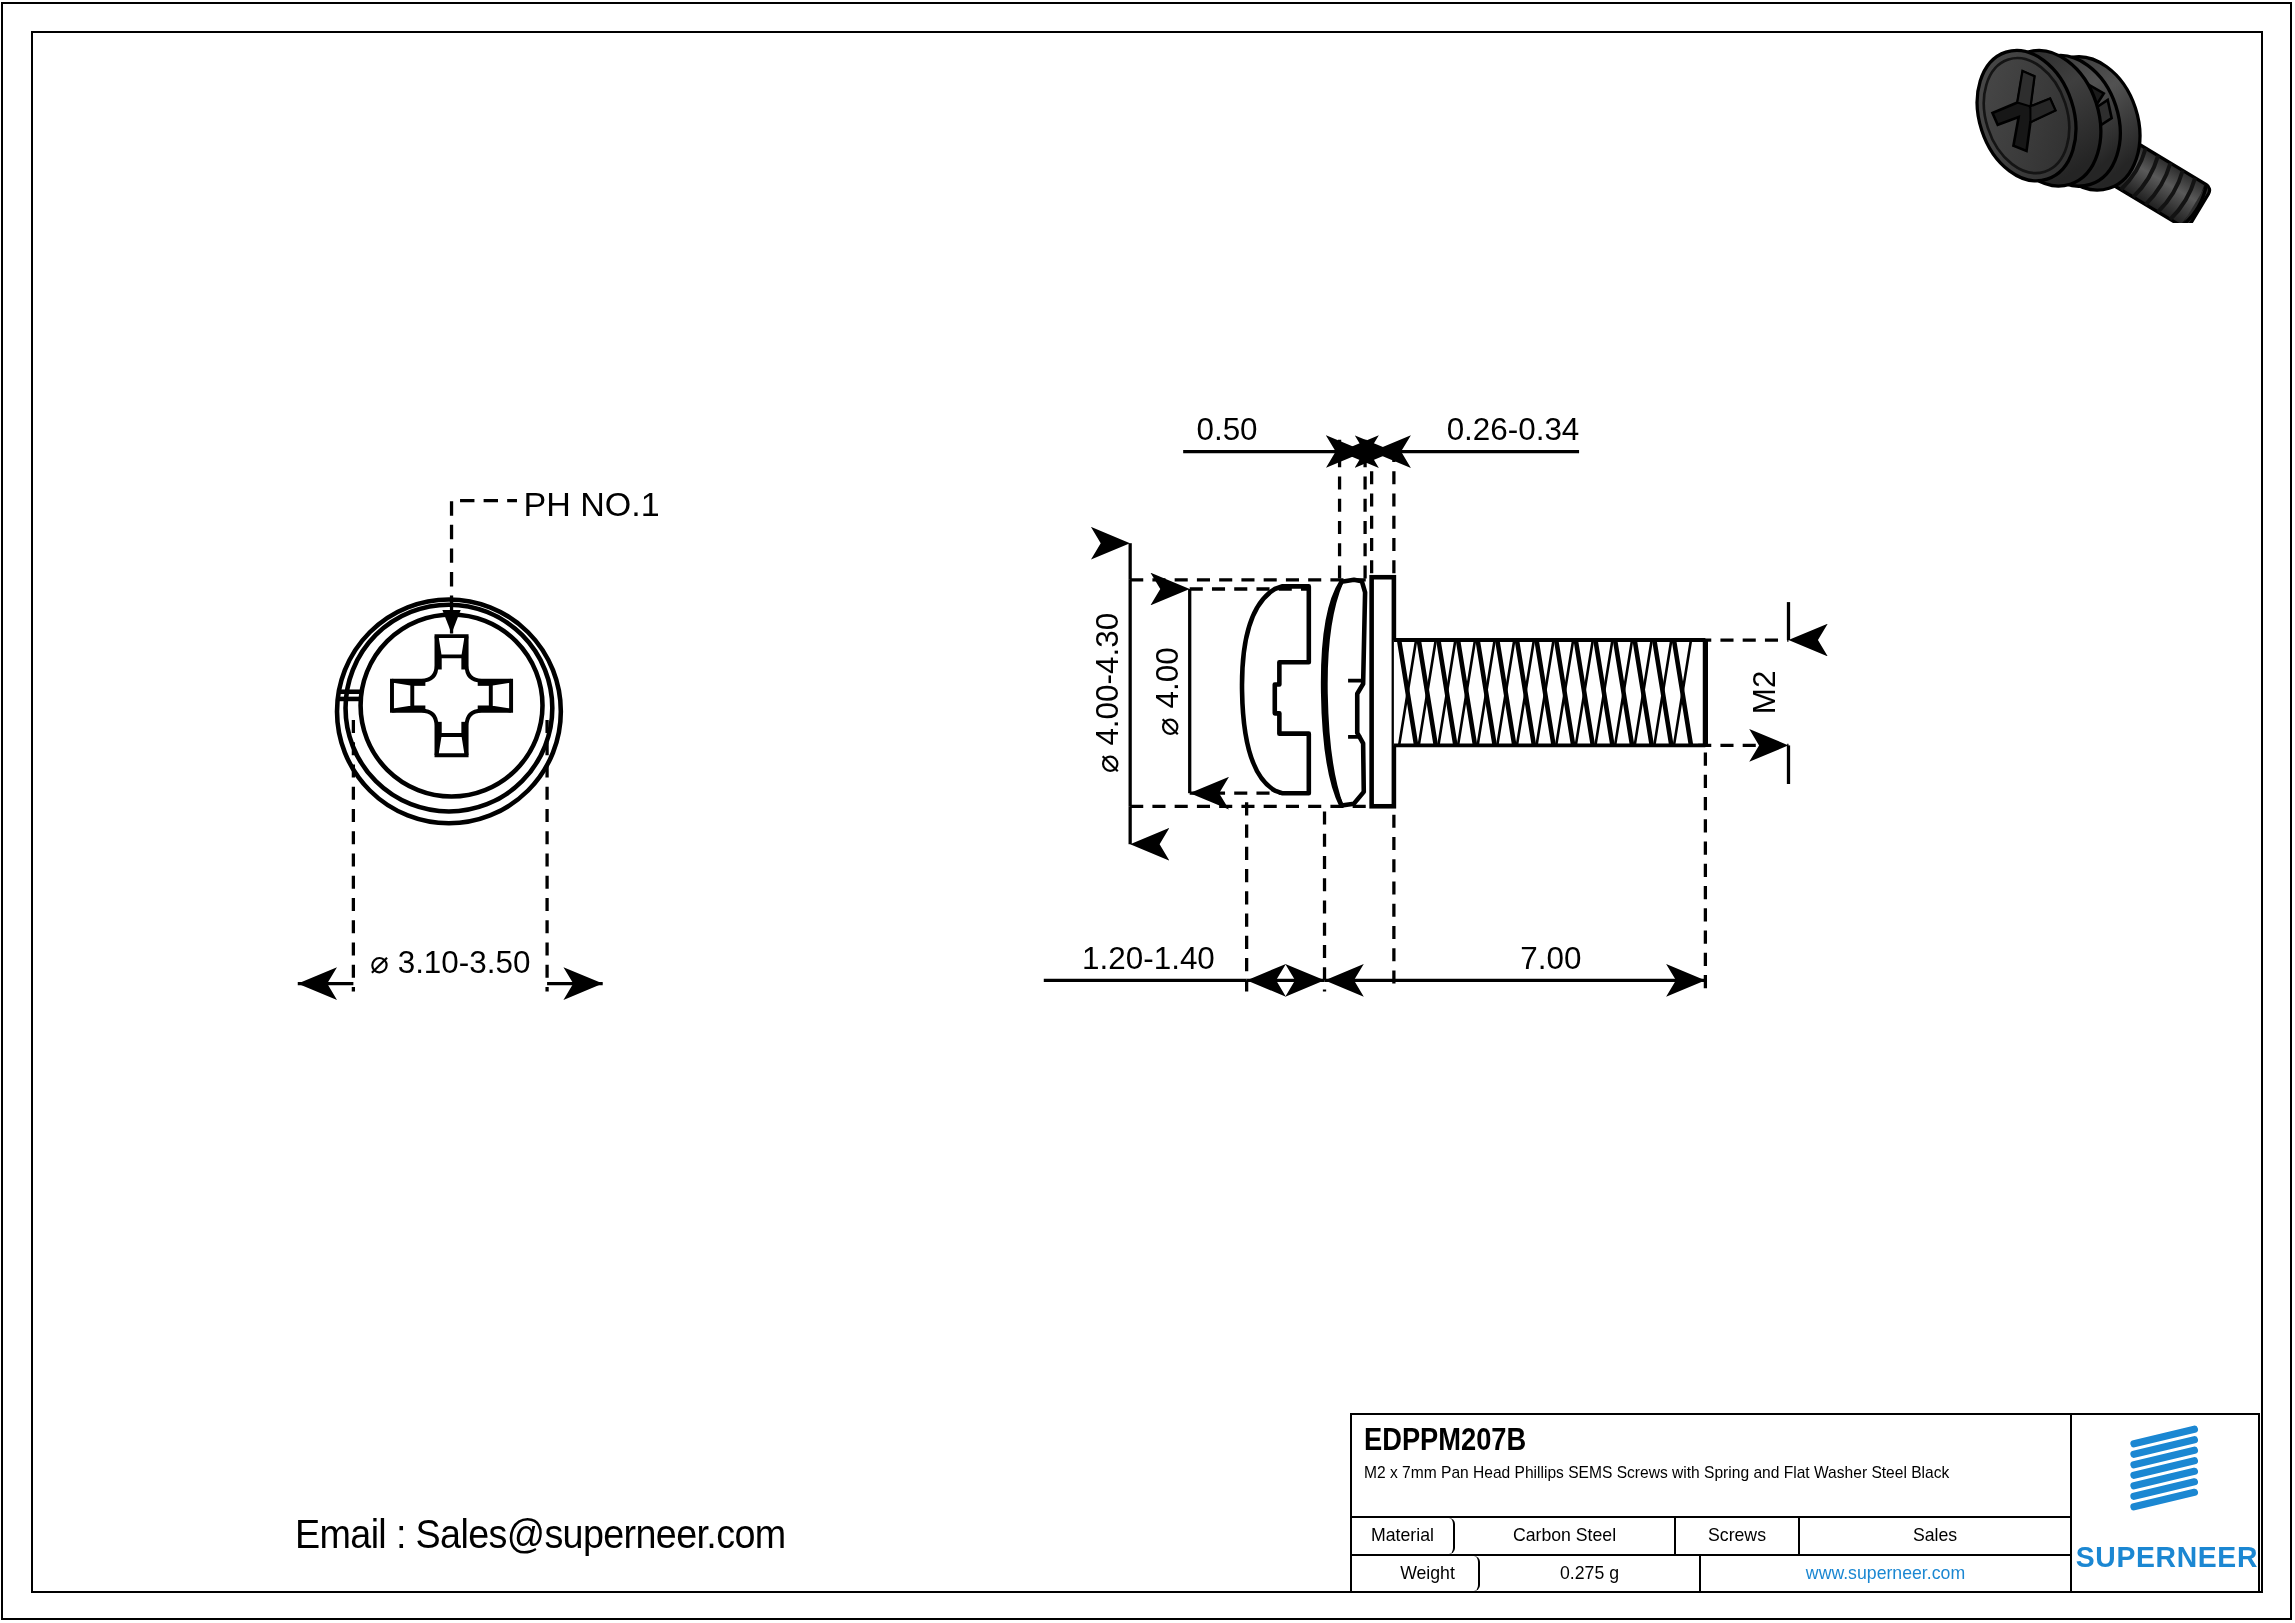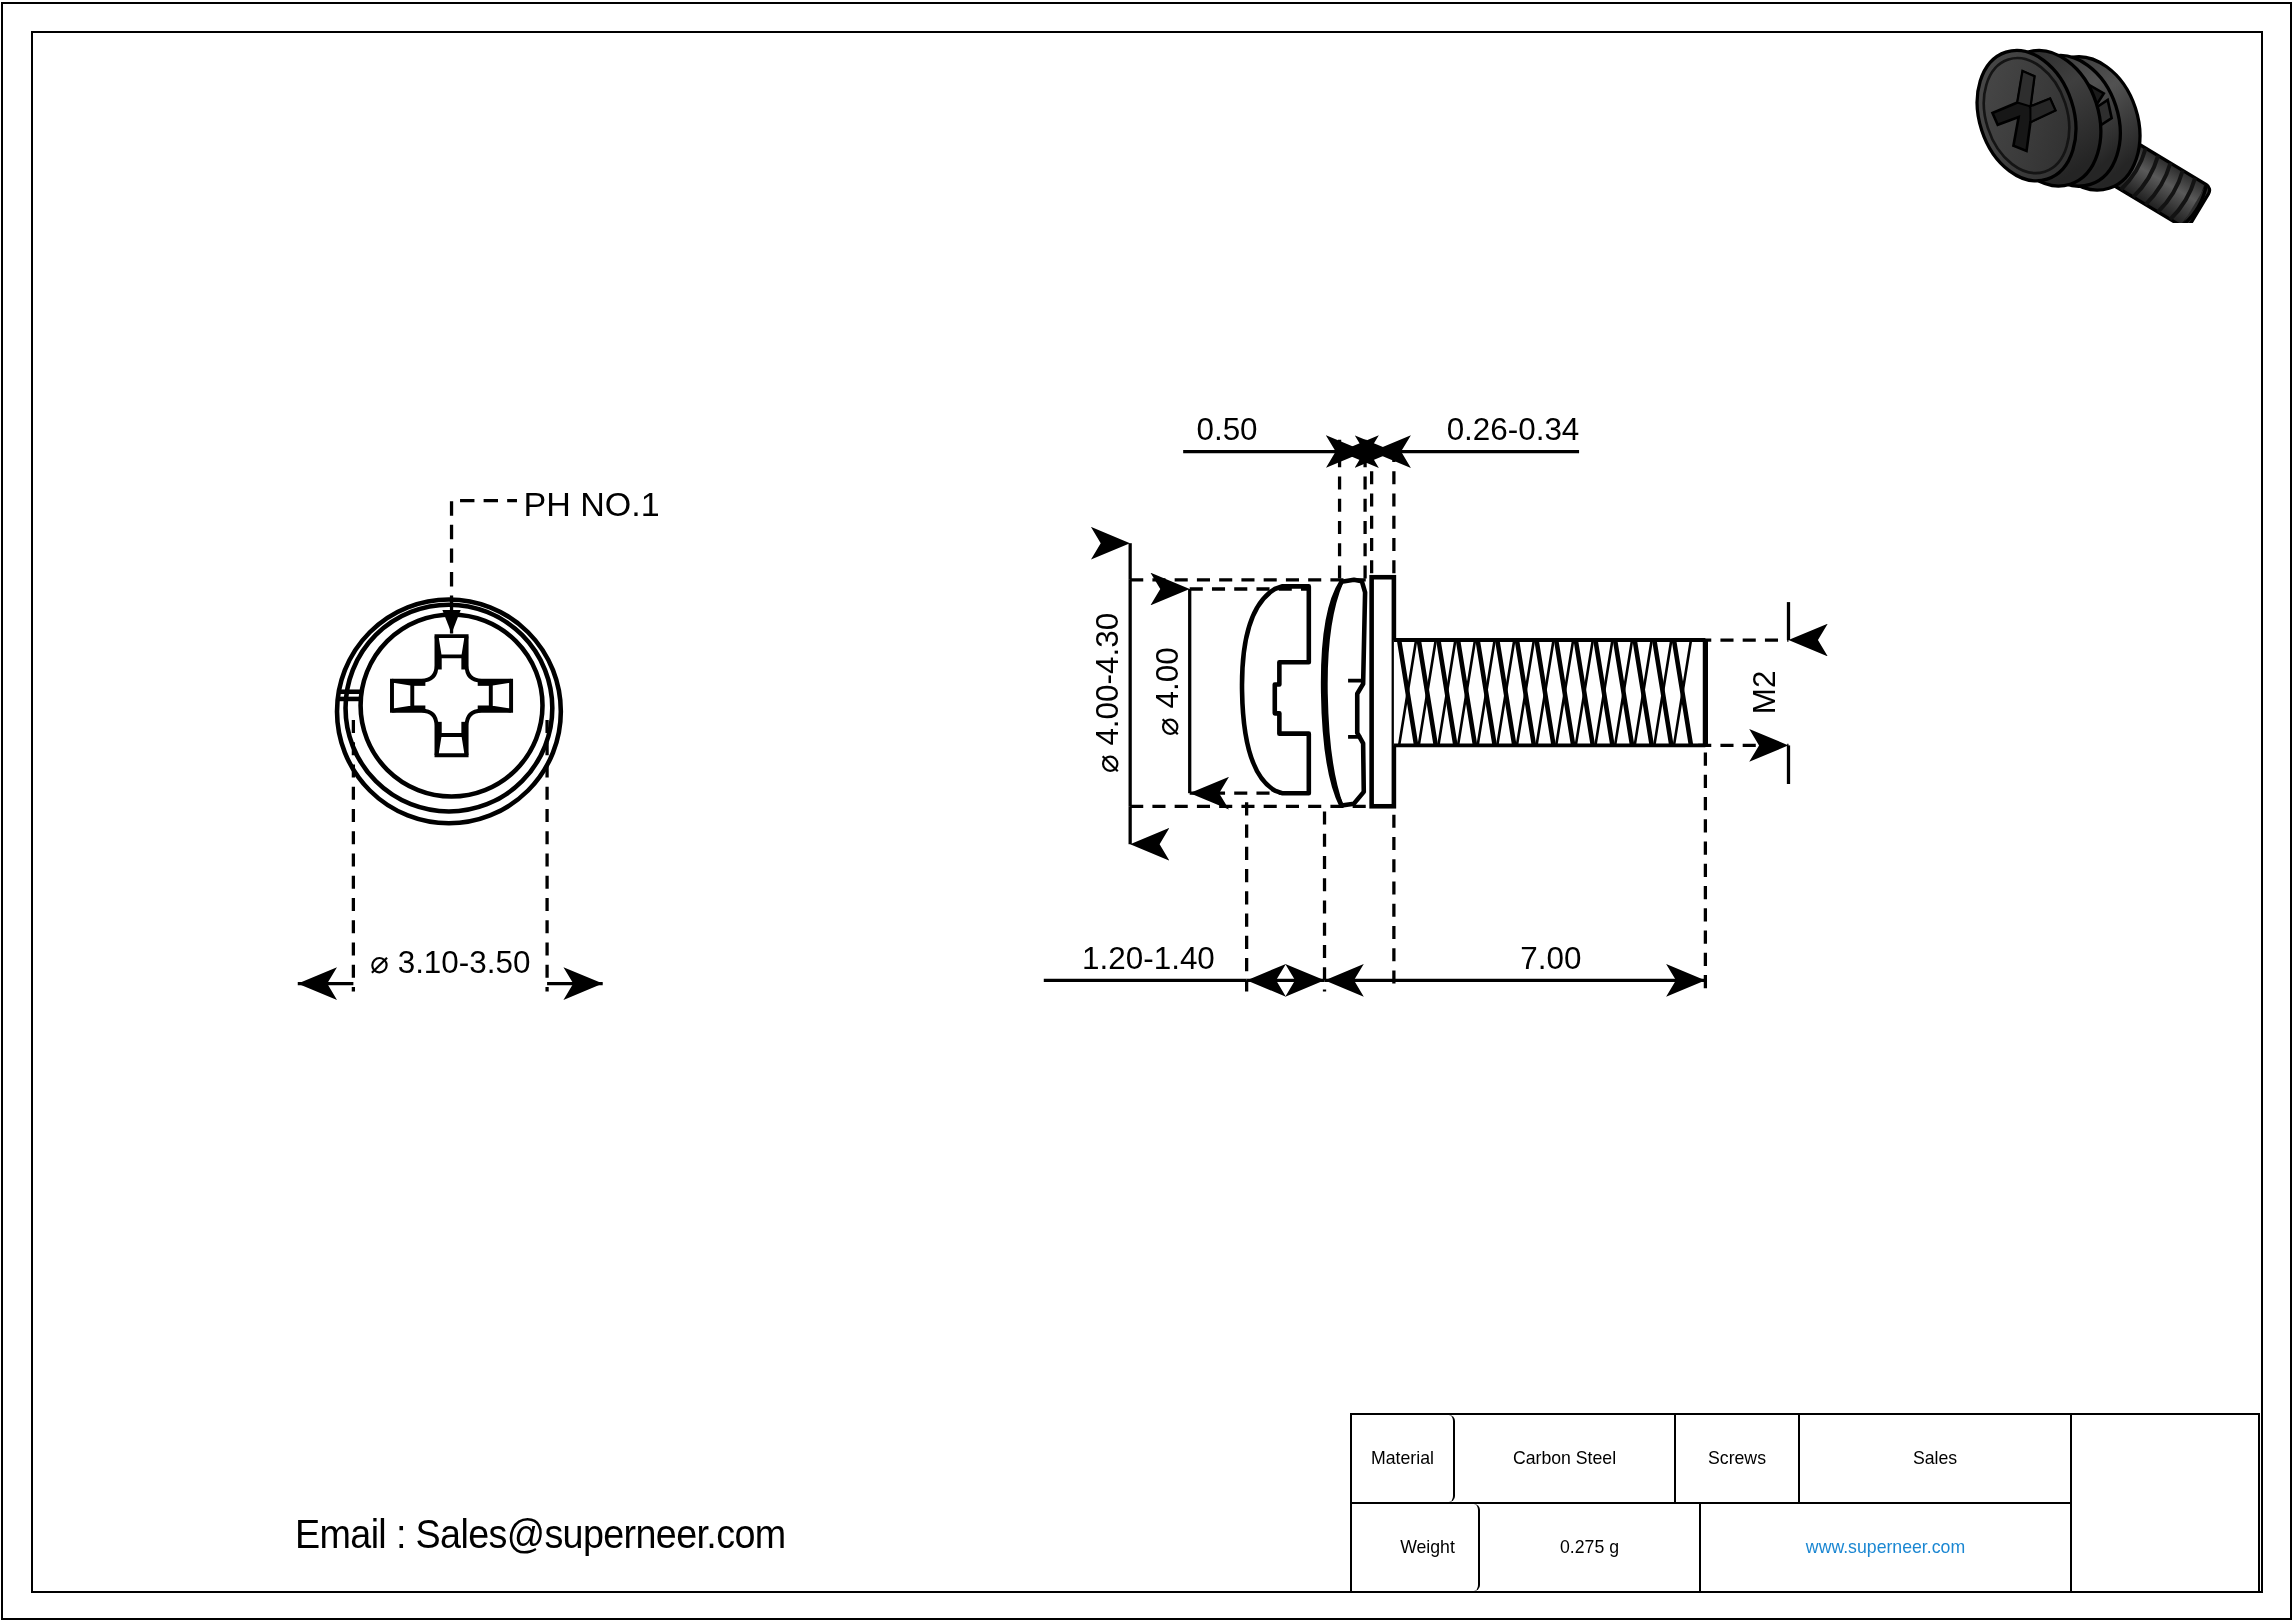--- a/index.html
+++ b/index.html
@@ -378,33 +378,51 @@
       </g>
     </g>
   </svg>
 
   <div id="email-line">Email : Sales@superneer.com</div>
 
   <div id="title-block">
 
     <div id="tb-left">
 
+      <div id="tb-desc">
+        <div id="tb-partno">EDPPM207B</div>
+        <div id="tb-desctext">M2 x 7mm Pan Head Phillips SEMS Screws with Spring and Flat Washer Steel Black</div>
+      </div>
 
       <div class="tb-row">
         <div class="tb-cell c-label">Material</div>
         <div class="tb-cell c-value">Carbon Steel</div>
         <div class="tb-cell c-label2">Screws</div>
         <div class="tb-cell c-value2 nb">Sales</div>
       </div>
 
       <div class="tb-row last">
         <div class="tb-cell c-label">Weight</div>
         <div class="tb-cell c-value">0.275 g</div>
         <div class="tb-cell c-wide nb link-blue">www.superneer.com</div>
       </div>
 
     </div>
 
+    <div id="tb-right">
+      <svg id="logo-mark" viewBox="0 0 120 140">
+        <g stroke="#1b87d2" stroke-width="11" stroke-linecap="round" fill="none">
+          <line x1="12" y1="30" x2="104" y2="8"></line>
+          <line x1="12" y1="46" x2="104" y2="24"></line>
+          <line x1="12" y1="62" x2="104" y2="40"></line>
+          <line x1="12" y1="78" x2="104" y2="56"></line>
+          <line x1="12" y1="94" x2="104" y2="72"></line>
+          <line x1="12" y1="110" x2="104" y2="88"></line>
+          <line x1="12" y1="126" x2="104" y2="104"></line>
+        </g>
+      </svg>
+      <div id="logo-word">SUPERNEER</div>
+    </div>
 
   </div>
 
 </div>
 
 
 </body></html>

